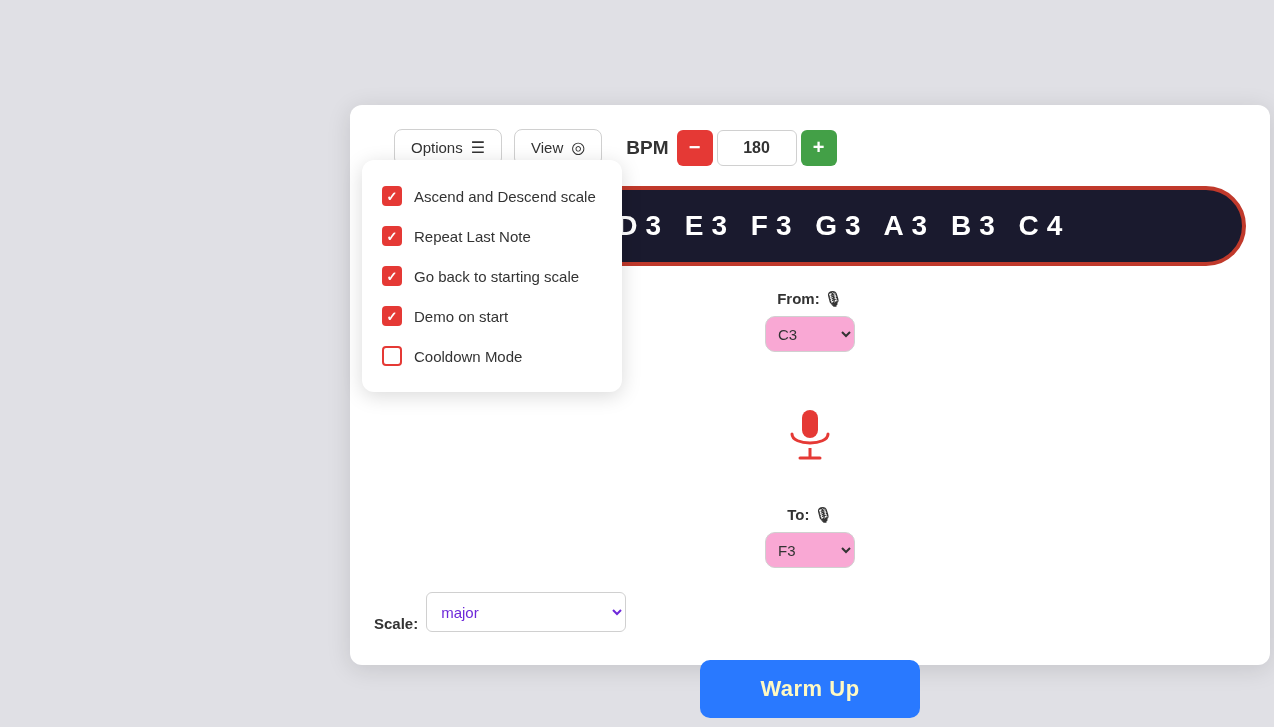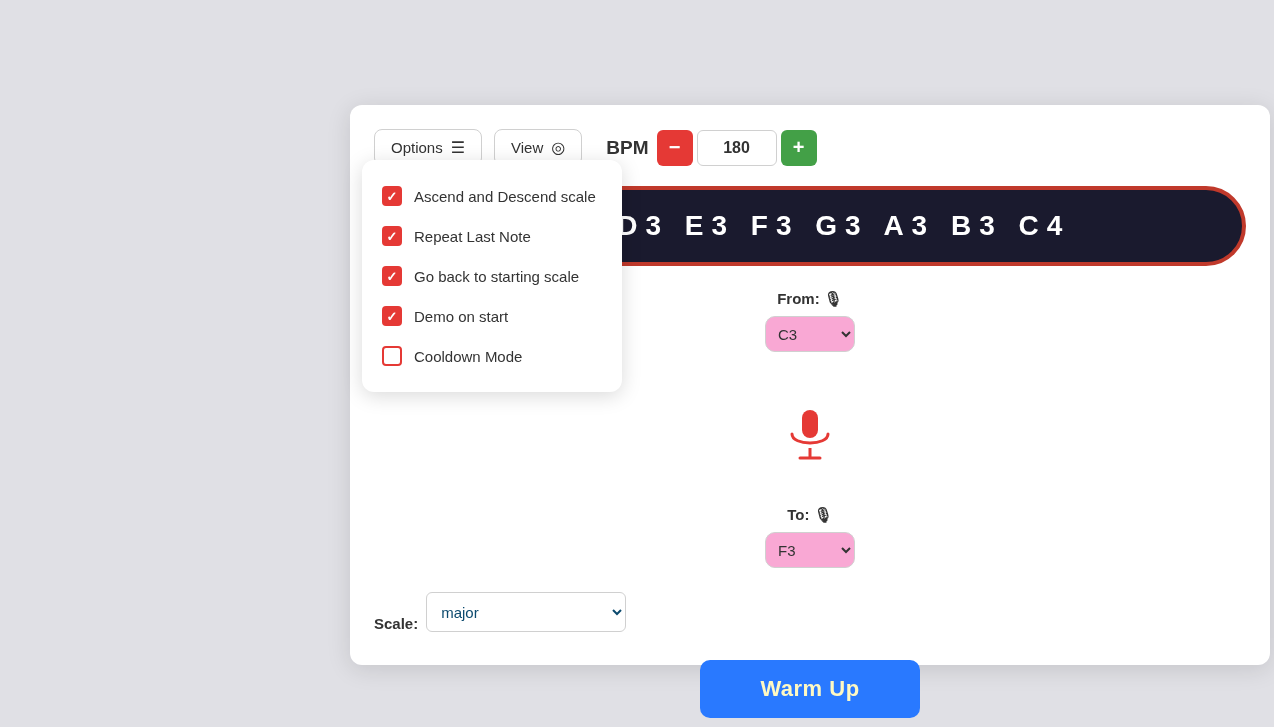--- a/index.html
+++ b/index.html
@@ -23,20 +23,21 @@
       box-shadow: 0 4px 24px rgba(0,0,0,0.12);
       padding: 24px;
     }
 
     
     .header-row {
       display: flex;
       align-items: center;
       gap: 12px;
       margin-bottom: 20px;
+      margin-left: 20px;
     }
 
     .btn-options, .btn-view {
       display: flex;
       align-items: center;
       gap: 8px;
       padding: 8px 16px;
       border: 1.5px solid #d0d0d0;
       border-radius: 8px;
       background: #fff;
@@ -192,21 +193,21 @@
       color: #333;
     }
 
     .scale-select {
       width: 200px;
       height: 40px;
       border: 1.5px solid #d0d0d0;
       border-radius: 6px;
       font-size: 15px;
       padding: 0 10px;
-      color: #0c4a6e;
+      color: #6d28d9;
       background: #fff;
     }
 
     
     .warmup-btn {
       display: block;
       margin: 0 auto;
       background: #2979ff;
       color: #fef9c3;
       border: none;

